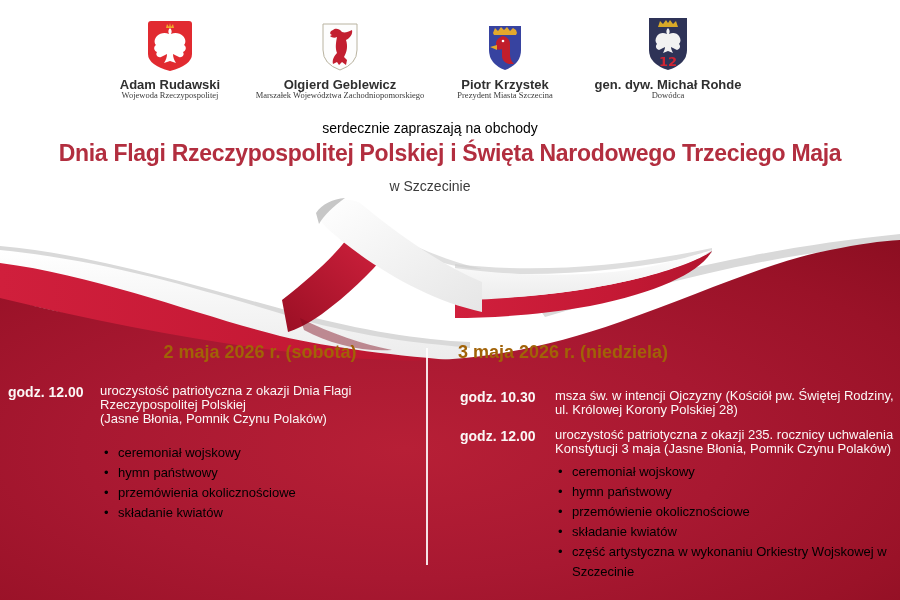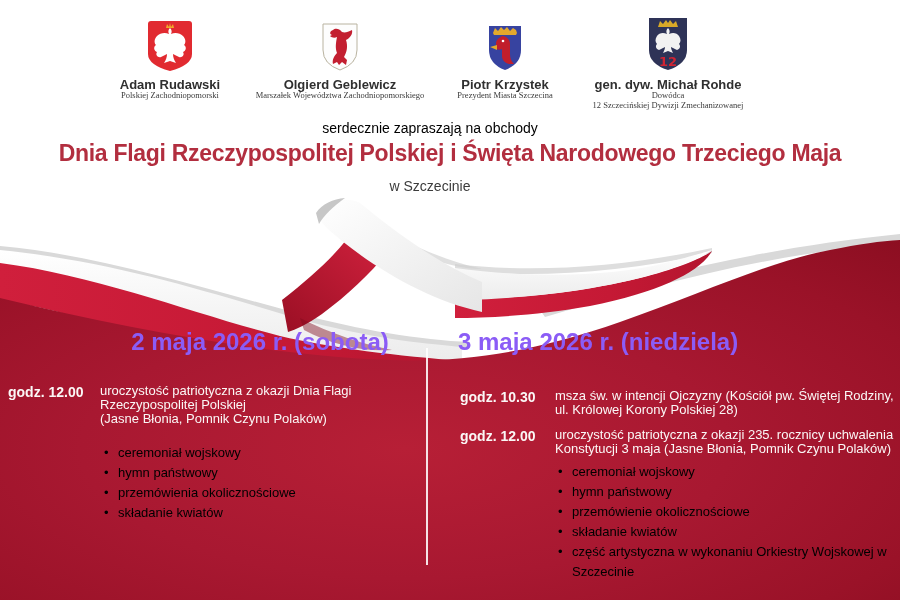--- a/index.html
+++ b/index.html
@@ -17,21 +17,21 @@
 
   
   .invite{position:absolute;top:120px;left:0;width:860px;text-align:center;
           font-size:14px;color:#000000;}
   .main-title{position:absolute;top:140px;left:0;width:900px;text-align:center;
           font-size:23px;font-weight:bold;color:#b22e3f;letter-spacing:-0.3px;}
   .location{position:absolute;top:178px;left:0;width:860px;text-align:center;
           font-size:14px;color:#3c3c3c;}
 
   
-  .day-header{position:absolute;top:328px;font-size:24px;font-weight:bold;color:#8b5cf6;}
+  .day-header{position:absolute;top:342px;font-size:18px;font-weight:bold;color:#a16207;}
   #day1-header{left:100px;width:320px;text-align:center;}
   #day2-header{left:458px;width:420px;text-align:left;}
   .divider{position:absolute;left:426px;top:348px;width:2px;height:217px;
            background:rgba(255,255,255,0.88);}
 
   .event-row{position:absolute;display:flex;color:#fbf7f6;}
   .event-row .time{font-weight:bold;font-size:14px;white-space:nowrap;}
   .event-row .desc{font-size:13px;line-height:14px;white-space:pre-line;}
   #d1-row1{left:8px;top:384px;}  #d1-row1 .time{width:92px;}  #d1-row1 .desc{width:340px;}
   #d2-row1{left:460px;top:389px;} #d2-row1 .time{width:95px;} #d2-row1 .desc{width:360px;}
@@ -96,21 +96,21 @@
 
   <div class="official" id="official-1">
     <div class="emblem-holder">
       <svg width="46" height="52" viewBox="0 0 46 52">
         <path d="M4,1 H42 Q45,1 45,4 V34 Q45,45 23,51 Q1,45 1,34 V4 Q1,1 4,1 Z" fill="#e12a30"></path>
         <path d="M19,8 L20,4 L22,7 L23,3 L24,7 L26,4 L27,8 Z" fill="#f0a929"></path>
         <path d="M23,8 C21,10 21,12 22,14 C18,12 13,13 10,16 C7,19 7,23 9,25 C6,27 7,31 10,32 C8,35 11,38 14,37 L20,34 C20,37 19,40 17,43 L23,41 L29,43 C27,40 26,37 26,34 L32,37 C35,38 38,35 36,32 C39,31 40,27 37,25 C39,23 39,19 36,16 C33,13 28,12 24,14 C25,12 25,10 23,8 Z" fill="#ffffff"></path>
       </svg>
     </div>
     <div class="o-name">Adam Rudawski</div>
-    <div class="o-title">Polskiej Zachodniopomorski</div>
+    <div class="o-title">Wojewoda Rzeczypospolitej</div>
   </div>
 
   <div class="official" id="official-3">
     <div class="emblem-holder">
       <svg width="38" height="48" viewBox="0 0 38 48">
         <path d="M3,2 H35 V26 Q35,40 19,46 Q3,40 3,26 Z" fill="#3743a0"></path>
         <path d="M7,9 L9,4 L12,7 L15,3 L18,6 L21,3 L24,7 L27,4 L30,6 L31,9 L30,11 L8,11 Z" fill="#e3a82c"></path>
         <path d="M13,14 C10,16 9,20 11,23 L9,24 C11,26 14,26 16,25 L16,32 C16,36 19,39 23,40 L28,40 C25,37 24,34 24,30 L24,20 C24,15 20,12 16,12 Z" fill="#c11e2c"></path>
         <path d="M11,21 L4,23 L11,26 Z" fill="#e3a82c"></path>
         <circle cx="17" cy="17" r="1.3" fill="#ffffff"></circle>
@@ -135,21 +135,20 @@
     <div class="emblem-holder">
       <svg width="44" height="56" viewBox="0 0 44 56">
         <path d="M3,2 H41 V34 Q41,48 22,54 Q3,48 3,34 Z" fill="#2e3357"></path>
         <path d="M12,11 L14,5 L17,8 L20,4 L22,7 L24,4 L27,8 L30,5 L32,11 Z" fill="#d8a928"></path>
         <path d="M22,12 C20,14 20,16 21,18 C17,16 13,17 11,20 C9,23 9,26 11,28 C9,30 10,33 13,34 L19,31 C19,33 18,35 17,37 L22,35 L27,37 C26,35 25,33 25,31 L31,34 C34,33 35,30 33,28 C35,26 35,23 33,20 C31,17 27,16 23,18 C24,16 24,14 22,12 Z" fill="#f2f2f2"></path>
         <text x="22" y="50" text-anchor="middle" font-family="DejaVu Sans, sans-serif" font-size="13" font-weight="bold" fill="#cf2433">12</text>
       </svg>
     </div>
     <div class="o-name">gen. dyw. Michał Rohde</div>
     <div class="o-title">Dowódca</div>
-    <div class="o-title">12 Szczecińskiej Dywizji Zmechanizowanej</div>
   </div>
 
   <div class="invite">serdecznie zapraszają na obchody</div>
   <div class="main-title">Dnia Flagi Rzeczypospolitej Polskiej i Święta Narodowego Trzeciego Maja</div>
   <div class="location">w Szczecinie</div>
 
   <div class="day-header" id="day1-header">2 maja 2026 r. (sobota)</div>
   <div class="day-header" id="day2-header">3 maja 2026 r. (niedziela)</div>
   <div class="divider"></div>
 

